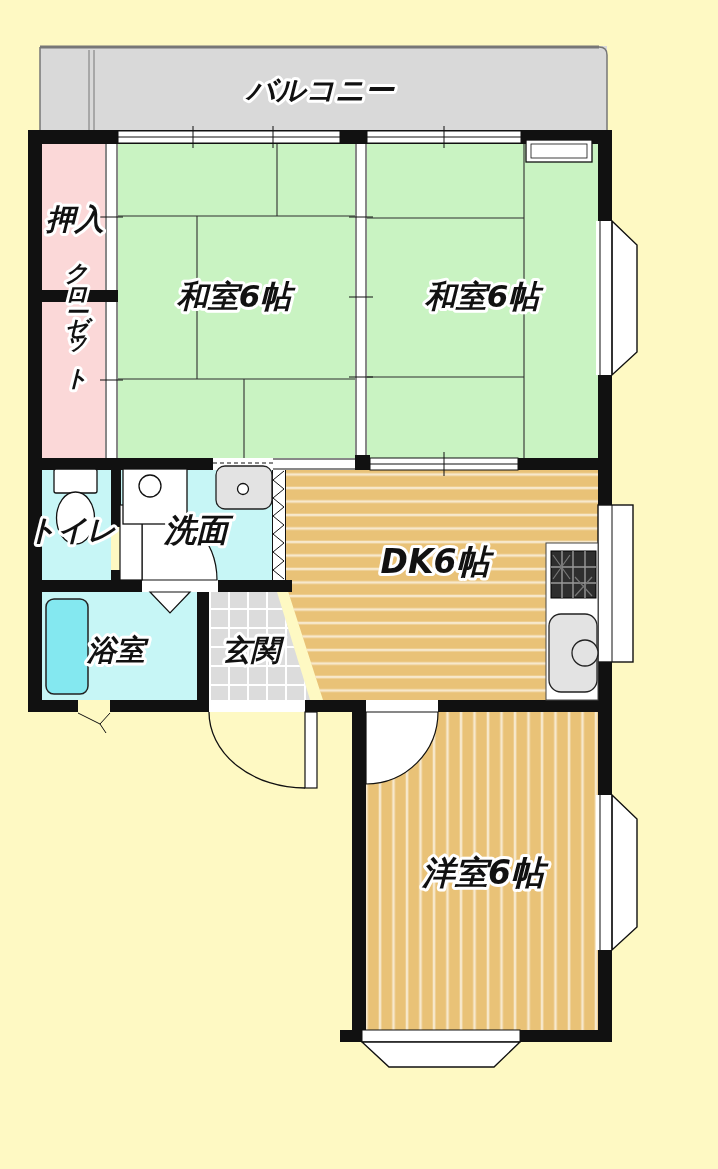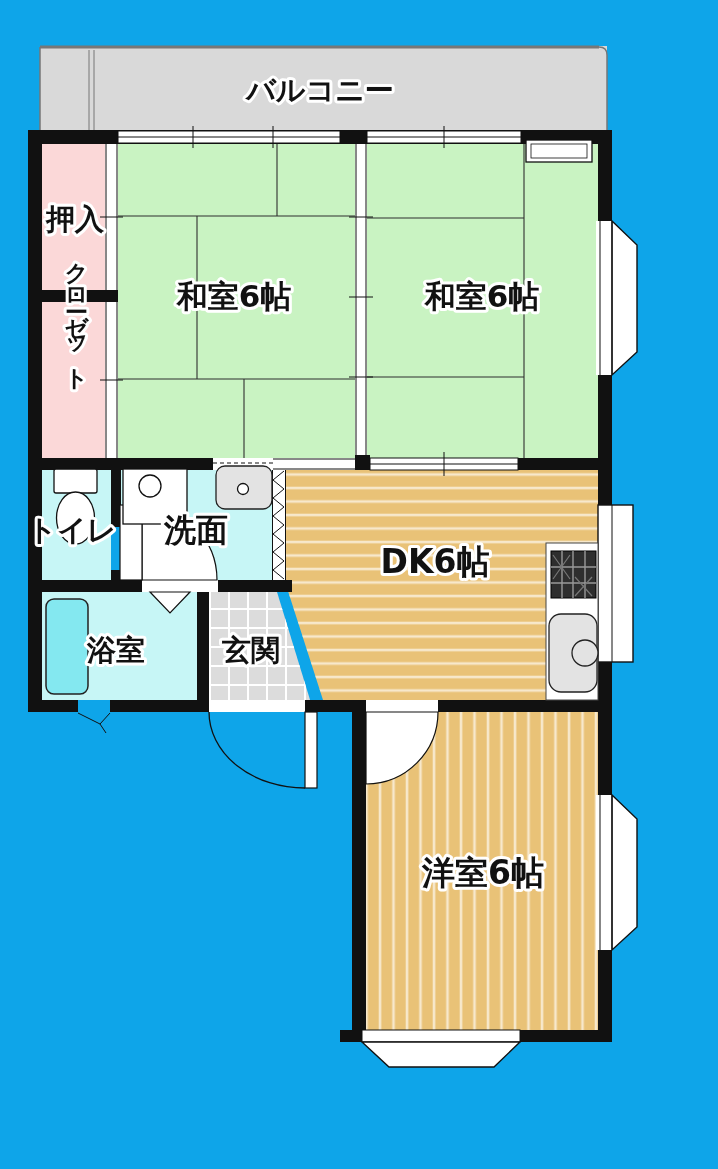--- a/index.html
+++ b/index.html
@@ -1,16 +1,16 @@
 <!DOCTYPE html>
 <html style="--wall: #111111; --tatami_green: #c9f3c2; --closet_pink: #fbd8d8; --wet_cyan: #c7f6f6; --bathtub_cyan: #84e8f0; --wood_floor: #e9c277; --balcony_gray: #d9d9d9; --entrance_tile: #dcdcdc; --fixture_gray: #e3e3e3; --stove_dark: #2e2e2e;"><head>
 <meta charset="utf-8">
 <style>
   html,body{margin:0;padding:0;background:#fff;}
-  #canvas{position:relative;width:718px;height:1169px;background:#0ea5e9;overflow:hidden;}
+  #canvas{position:relative;width:718px;height:1169px;background:#fef9c3;overflow:hidden;font-style:italic;}
   svg{display:block;}
   .wall{fill:var(--wall);}
   .pink{fill:var(--closet_pink);}
   .green{fill:var(--tatami_green);}
   .cyan{fill:var(--wet_cyan);}
   .wood{fill:var(--wood_floor);}
   .tile{fill:var(--entrance_tile);}
   .white{fill:#ffffff;}
   .nofill{fill:none;}
   .s-thin{stroke:#111;stroke-width:1px;}

